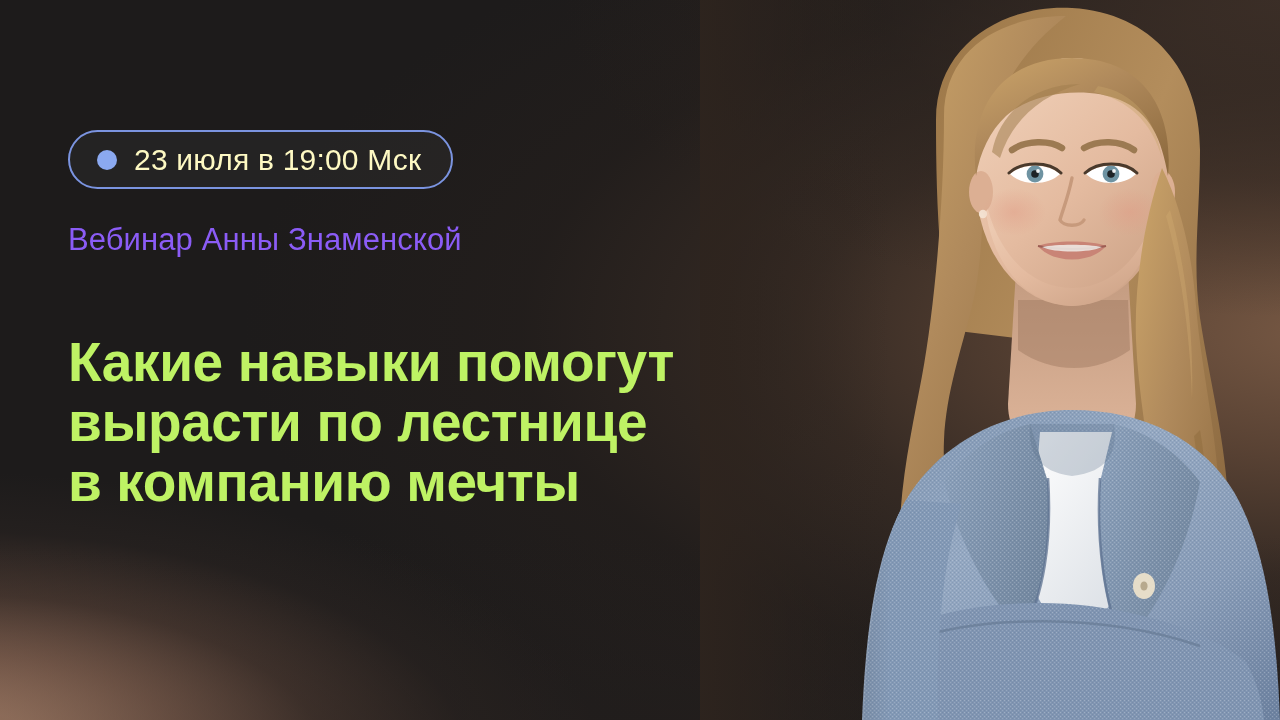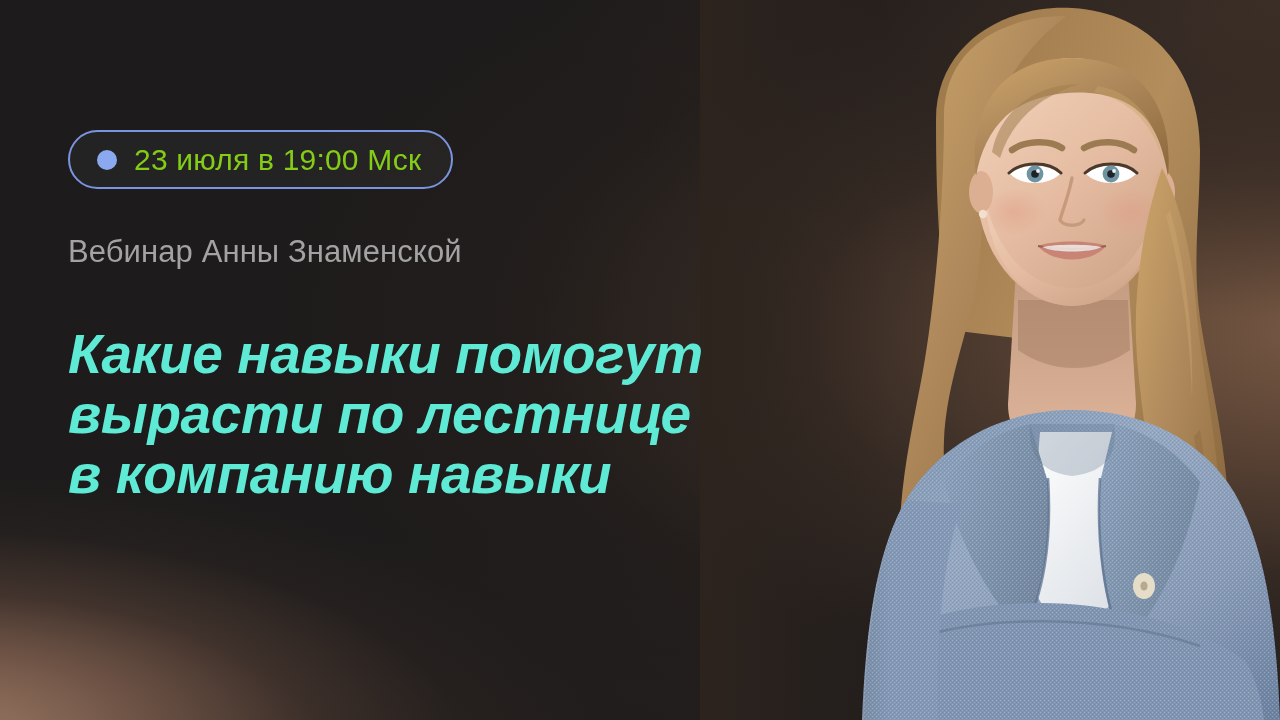--- a/index.html
+++ b/index.html
@@ -100,49 +100,48 @@
     width: 20px;
     height: 20px;
     border-radius: 50%;
     background: #8ba9f0;
     flex: 0 0 auto;
   }
   .badge-text {
     font-size: 30px;
     line-height: 1;
     font-weight: 400;
-    color: #84cc16;
+    color: #fef9c3;
     letter-spacing: 0.2px;
   }
 
   
   .subtitle {
     position: absolute;
     left: 0;
-    top: 232px;
+    top: 220px;
     font-size: 31px;
     line-height: 40px;
     font-weight: 400;
-    color: #a3a3a3;
+    color: #8b5cf6;
     letter-spacing: 0.1px;
     white-space: nowrap;
   }
 
   
   .headline {
     position: absolute;
     left: 0;
-    top: 324px;
+    top: 332px;
     width: 640px;
     font-size: 55px;
     line-height: 60px;
     font-weight: 700;
-    color: #5eead4;
+    color: #bef264;
     letter-spacing: -0.4px;
-    font-style: italic;
   }
   .headline .hl-line {
     display: block;
     white-space: nowrap;
   }
 
   
   .portrait {
     position: absolute;
     right: 0;
@@ -412,17 +411,17 @@
     <div class="date-badge">
       <span class="badge-dot"></span>
       <span class="badge-text">23 июля в 19:00 Мск</span>
     </div>
 
     <div class="subtitle">Вебинар Анны Знаменской</div>
 
     <div class="headline">
       <span class="hl-line">Какие навыки помогут</span>
       <span class="hl-line">вырасти по лестнице</span>
-      <span class="hl-line">в компанию навыки</span>
+      <span class="hl-line">в компанию мечты</span>
     </div>
 
   </div>
 </div>
 
 </body></html>

